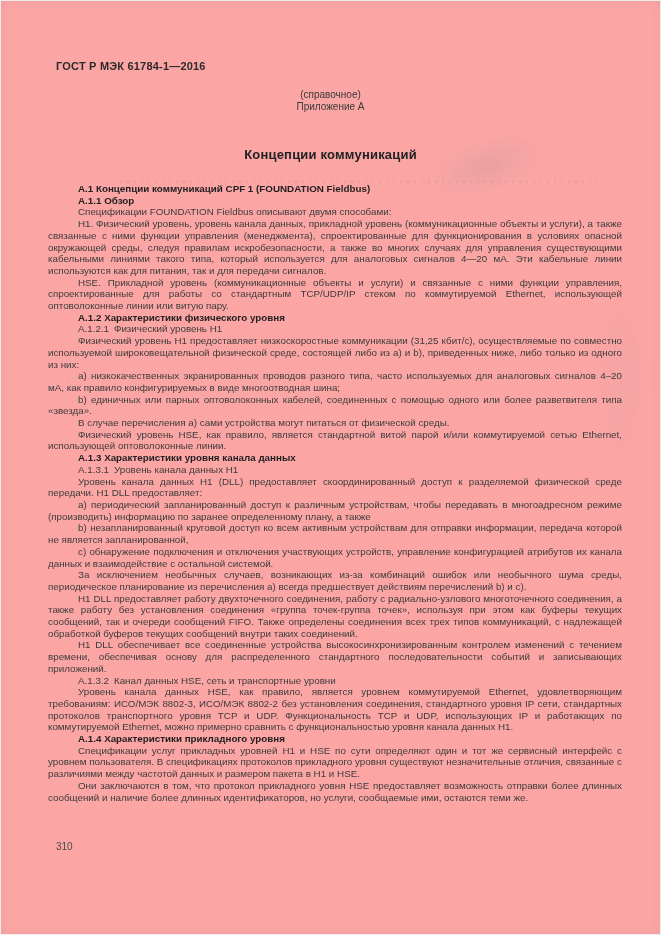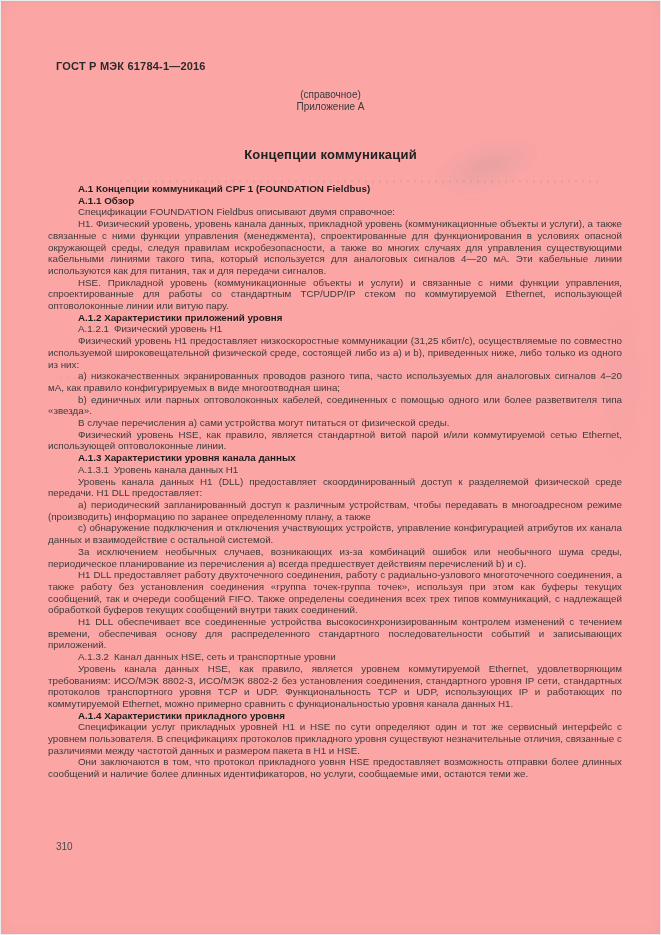--- a/index.html
+++ b/index.html
@@ -84,34 +84,35 @@
   <div class="annex-block">
     <div>(справочное)</div>
     <div>Приложение А</div>
   </div>
 
   <div class="doc-title">Концепции коммуникаций</div>
 
   <div class="doc-body">
       <p class="para heading">А.1 Концепции коммуникаций CPF 1 (FOUNDATION Fieldbus)</p>
       <p class="para heading">А.1.1 Обзор</p>
-      <p class="para body">Спецификации FOUNDATION Fieldbus описывают двумя справочное:</p>
+      <p class="para body">Спецификации FOUNDATION Fieldbus описывают двумя способами:</p>
       <p class="para body">H1. Физический уровень, уровень канала данных, прикладной уровень (коммуникационные объекты и услуги), а также связанные с ними функции управления (менеджмента), спроектированные для функционирования в условиях опасной окружающей среды, следуя правилам искробезопасности, а также во многих случаях для управления существующими кабельными линиями такого типа, который используется для аналоговых сигналов 4—20 мА. Эти кабельные линии используются как для питания, так и для передачи сигналов.</p>
       <p class="para body">HSE. Прикладной уровень (коммуникационные объекты и услуги) и связанные с ними функции управления, спроектированные для работы со стандартным TCP/UDP/IP стеком по коммутируемой Ethernet, использующей оптоволоконные линии или витую пару.</p>
-      <p class="para heading">А.1.2 Характеристики приложений уровня</p>
+      <p class="para heading">А.1.2 Характеристики физического уровня</p>
       <p class="para body">А.1.2.1 Физический уровень H1</p>
       <p class="para body">Физический уровень H1 предоставляет низкоскоростные коммуникации (31,25 кбит/с), осуществляемые по совместно используемой широковещательной физической среде, состоящей либо из a) и b), приведенных ниже, либо только из одного из них:</p>
       <p class="para body">a) низкокачественных экранированных проводов разного типа, часто используемых для аналоговых сигналов 4–20 мА, как правило конфигурируемых в виде многоотводная шина;</p>
       <p class="para body">b) единичных или парных оптоволоконных кабелей, соединенных с помощью одного или более разветвителя типа «звезда».</p>
       <p class="para body">В случае перечисления a) сами устройства могут питаться от физической среды.</p>
       <p class="para body">Физический уровень HSE, как правило, является стандартной витой парой и/или коммутируемой сетью Ethernet, использующей оптоволоконные линии.</p>
       <p class="para heading">А.1.3 Характеристики уровня канала данных</p>
       <p class="para body">А.1.3.1 Уровень канала данных H1</p>
       <p class="para body">Уровень канала данных H1 (DLL) предоставляет скоординированный доступ к разделяемой физической среде передачи. H1 DLL предоставляет:</p>
       <p class="para body">a) периодический запланированный доступ к различным устройствам, чтобы передавать в многоадресном режиме (производить) информацию по заранее определенному плану, а также</p>
+      <p class="para body">b) незапланированный круговой доступ ко всем активным устройствам для отправки информации, передача которой не является запланированной,</p>
       <p class="para body">c) обнаружение подключения и отключения участвующих устройств, управление конфигурацией атрибутов их канала данных и взаимодействие с остальной системой.</p>
       <p class="para body">За исключением необычных случаев, возникающих из-за комбинаций ошибок или необычного шума среды, периодическое планирование из перечисления a) всегда предшествует действиям перечислений b) и c).</p>
       <p class="para body">H1 DLL предоставляет работу двухточечного соединения, работу с радиально-узлового многоточечного соединения, а также работу без установления соединения «группа точек-группа точек», используя при этом как буферы текущих сообщений, так и очереди сообщений FIFO. Также определены соединения всех трех типов коммуникаций, с надлежащей обработкой буферов текущих сообщений внутри таких соединений.</p>
       <p class="para body">H1 DLL обеспечивает все соединенные устройства высокосинхронизированным контролем изменений с течением времени, обеспечивая основу для распределенного стандартного последовательности событий и записывающих приложений.</p>
       <p class="para body">А.1.3.2 Канал данных HSE, сеть и транспортные уровни</p>
       <p class="para body">Уровень канала данных HSE, как правило, является уровнем коммутируемой Ethernet, удовлетворяющим требованиям: ИСО/МЭК 8802-3, ИСО/МЭК 8802-2 без установления соединения, стандартного уровня IP сети, стандартных протоколов транспортного уровня TCP и UDP. Функциональность TCP и UDP, использующих IP и работающих по коммутируемой Ethernet, можно примерно сравнить с функциональностью уровня канала данных H1.</p>
       <p class="para heading">А.1.4 Характеристики прикладного уровня</p>
       <p class="para body">Спецификации услуг прикладных уровней H1 и HSE по сути определяют один и тот же сервисный интерфейс с уровнем пользователя. В спецификациях протоколов прикладного уровня существуют незначительные отличия, связанные с различиями между частотой данных и размером пакета в H1 и HSE.</p>
       <p class="para body">Они заключаются в том, что протокол прикладного уовня HSE предоставляет возможность отправки более длинных сообщений и наличие более длинных идентификаторов, но услуги, сообщаемые ими, остаются теми же.</p>
     </div>

